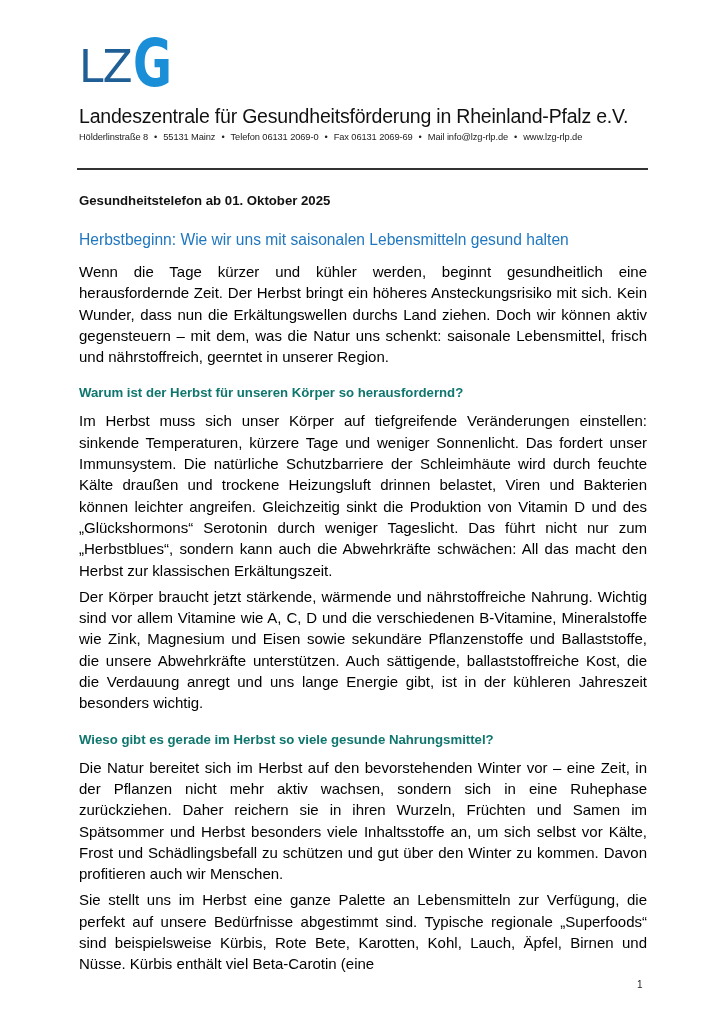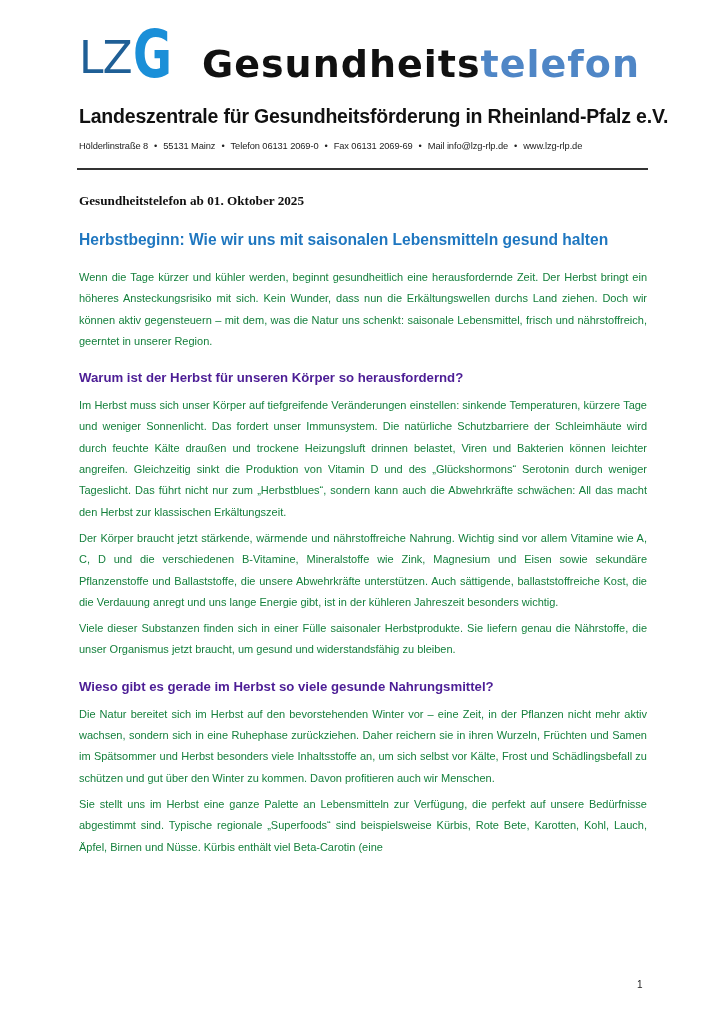--- a/index.html
+++ b/index.html
@@ -1,73 +1,69 @@
 <!DOCTYPE html>
 <html><head>
   <meta charset="utf-8">
   <style>
     html, body { margin: 0; padding: 0; background: #ffffff; }
     body { width: 724px; height: 1024px; position: relative; overflow: hidden;
            font-family: "Liberation Sans", "DejaVu Sans", sans-serif; color: #1a1a1a; }
     .page { position: absolute; left: 0; top: 0; width: 724px; height: 1024px; background: #fff; }
 
-    .logo { position: absolute; left: 79px; top: 24px; height: 60px; display: flex; align-items: flex-end; }
+    .logo { position: absolute; left: 79px; top: 33px; height: 60px; display: flex; align-items: flex-end; }
     .logo-lz { font-family: "DejaVu Sans", sans-serif; font-size: 44px; font-weight: normal; color: #1f5f96; letter-spacing: -1px; line-height: 44px; margin-bottom: 4px; }
     .logo-g { font-family: "DejaVu Sans", sans-serif; font-size: 66px; font-weight: bold; color: #1a8fd8; line-height: 58px; margin-left: 1px; transform: scaleX(0.72); transform-origin: left bottom; display: inline-block; }
     .brand-title { position: absolute; left: 202px; top: 40px; font-family: "DejaVu Sans", sans-serif; font-weight: bold; font-size: 38px; letter-spacing: 1px; line-height: 48px; white-space: nowrap; }
     .brand-a { color: #111; }
     .brand-b { color: #4f86c6; }
 
-    .org-name { position: absolute; left: 79px; top: 105px; font-family: "Liberation Sans", sans-serif; font-weight: bold; font-size: 19.5px; color: #111; white-space: nowrap; letter-spacing: -0.2px; }
+    .org-name { position: absolute; left: 79px; top: 105px; font-family: "Liberation Sans", sans-serif; font-weight: normal; font-size: 19.5px; color: #111; white-space: nowrap; letter-spacing: -0.2px; }
     .contact-line { position: absolute; left: 79px; font-size: 9.3px; color: #222; white-space: nowrap; letter-spacing: -0.1px; }
-    .contact-line.l1 { top: 141px; }
+    .contact-line.l1 { top: 132px; }
     .contact-line.l2 { top: 146px; }
     .sep { margin: 0 6px; }
 
     .rule { position: absolute; left: 77px; top: 168px; width: 571px; height: 2px; background: #333; }
 
     .content { position: absolute; left: 79px; width: 568px; top: 192px; }
-    .date-line { font-weight: bold; font-size: 13.2px; color: #111; margin: 0 0 20px 0; line-height: 18px; font-family: Liberation Serif, serif; }
-    h1.main-title { font-size: 15.6px; font-weight: bold; color: #1f77c0; margin: 0 0 17px 0; line-height: 20px; }
-    h2.section { font-size: 13.2px; font-weight: bold; color: #4c1d95; margin: 17px 0 8px 0; line-height: 18px; }
-    p.body { font-size: 11px; line-height: 21.3px; margin: 0 0 5px 0; text-align: justify; color: #15803d; }
+    .date-line { font-weight: bold; font-size: 13.2px; color: #111; margin: 0 0 20px 0; line-height: 18px; }
+    h1.main-title { font-size: 15.6px; font-weight: normal; color: #1f77c0; margin: 0 0 11px 0; line-height: 20px; }
+    h2.section { font-size: 13.2px; font-weight: bold; color: #0f766e; margin: 17px 0 8px 0; line-height: 18px; }
+    p.body { font-size: 15px; line-height: 21.3px; margin: 0 0 5px 0; text-align: justify; color: #000000; }
 
     .page-number { position: absolute; left: 637px; top: 979px; font-size: 10px; color: #222; }
   </style>
 </head>
 <body>
 
 <div class="page">
 
   <div class="logo">
     <span class="logo-lz">LZ</span>
     <span class="logo-g">G</span>
-  </div>
-  <div class="brand-title">
-    <span class="brand-a">Gesundheits</span><span class="brand-b">telefon</span>
   </div>
 
   <div class="org-name">Landeszentrale für Gesundheitsförderung in Rheinland-Pfalz e.V.</div>
 
   <div class="contact-line l1">
     <span>Hölderlinstraße 8</span><span class="sep">•</span><span>55131 Mainz</span><span class="sep">•</span><span>Telefon 06131 2069-0</span><span class="sep">•</span><span>Fax 06131 2069-69</span><span class="sep">•</span><span>Mail info@lzg-rlp.de</span><span class="sep">•</span><span>www.lzg-rlp.de</span>
   </div>
 
   <div class="rule"></div>
 
   <div class="content">
     <div class="date-line">Gesundheitstelefon ab 01. Oktober 2025</div>
     <h1 class="main-title">Herbstbeginn: Wie wir uns mit saisonalen Lebensmitteln gesund halten</h1>
     <p class="body">Wenn die Tage kürzer und kühler werden, beginnt gesundheitlich eine herausfordernde Zeit. Der Herbst bringt ein höheres Ansteckungsrisiko mit sich. Kein Wunder, dass nun die Erkältungswellen durchs Land ziehen. Doch wir können aktiv gegensteuern – mit dem, was die Natur uns schenkt: saisonale Lebensmittel, frisch und nährstoffreich, geerntet in unserer Region.</p>
 
     <h2 class="section">Warum ist der Herbst für unseren Körper so herausfordernd?</h2>
     <p class="body">Im Herbst muss sich unser Körper auf tiefgreifende Veränderungen einstellen: sinkende Temperaturen, kürzere Tage und weniger Sonnenlicht. Das fordert unser Immunsystem. Die natürliche Schutzbarriere der Schleimhäute wird durch feuchte Kälte draußen und trockene Heizungsluft drinnen belastet, Viren und Bakterien können leichter angreifen. Gleichzeitig sinkt die Produktion von Vitamin D und des „Glückshormons“ Serotonin durch weniger Tageslicht. Das führt nicht nur zum „Herbstblues“, sondern kann auch die Abwehrkräfte schwächen: All das macht den Herbst zur klassischen Erkältungszeit.</p>
 
     <p class="body">Der Körper braucht jetzt stärkende, wärmende und nährstoffreiche Nahrung. Wichtig sind vor allem Vitamine wie A, C, D und die verschiedenen B-Vitamine, Mineralstoffe wie Zink, Magnesium und Eisen sowie sekundäre Pflanzenstoffe und Ballaststoffe, die unsere Abwehrkräfte unterstützen. Auch sättigende, ballaststoffreiche Kost, die die Verdauung anregt und uns lange Energie gibt, ist in der kühleren Jahreszeit besonders wichtig.</p>
-    <p class="body">Viele dieser Substanzen finden sich in einer Fülle saisonaler Herbstprodukte. Sie liefern genau die Nährstoffe, die unser Organismus jetzt braucht, um gesund und widerstandsfähig zu bleiben.</p>
 
     <h2 class="section">Wieso gibt es gerade im Herbst so viele gesunde Nahrungsmittel?</h2>
     <p class="body">Die Natur bereitet sich im Herbst auf den bevorstehenden Winter vor – eine Zeit, in der Pflanzen nicht mehr aktiv wachsen, sondern sich in eine Ruhephase zurückziehen. Daher reichern sie in ihren Wurzeln, Früchten und Samen im Spätsommer und Herbst besonders viele Inhaltsstoffe an, um sich selbst vor Kälte, Frost und Schädlingsbefall zu schützen und gut über den Winter zu kommen. Davon profitieren auch wir Menschen.</p>
 
     <p class="body">Sie stellt uns im Herbst eine ganze Palette an Lebensmitteln zur Verfügung, die perfekt auf unsere Bedürfnisse abgestimmt sind. Typische regionale „Superfoods“ sind beispielsweise Kürbis, Rote Bete, Karotten, Kohl, Lauch, Äpfel, Birnen und Nüsse. Kürbis enthält viel Beta-Carotin (eine</p>
   </div>
 
   <div class="page-number">1</div>
 </div>
 

